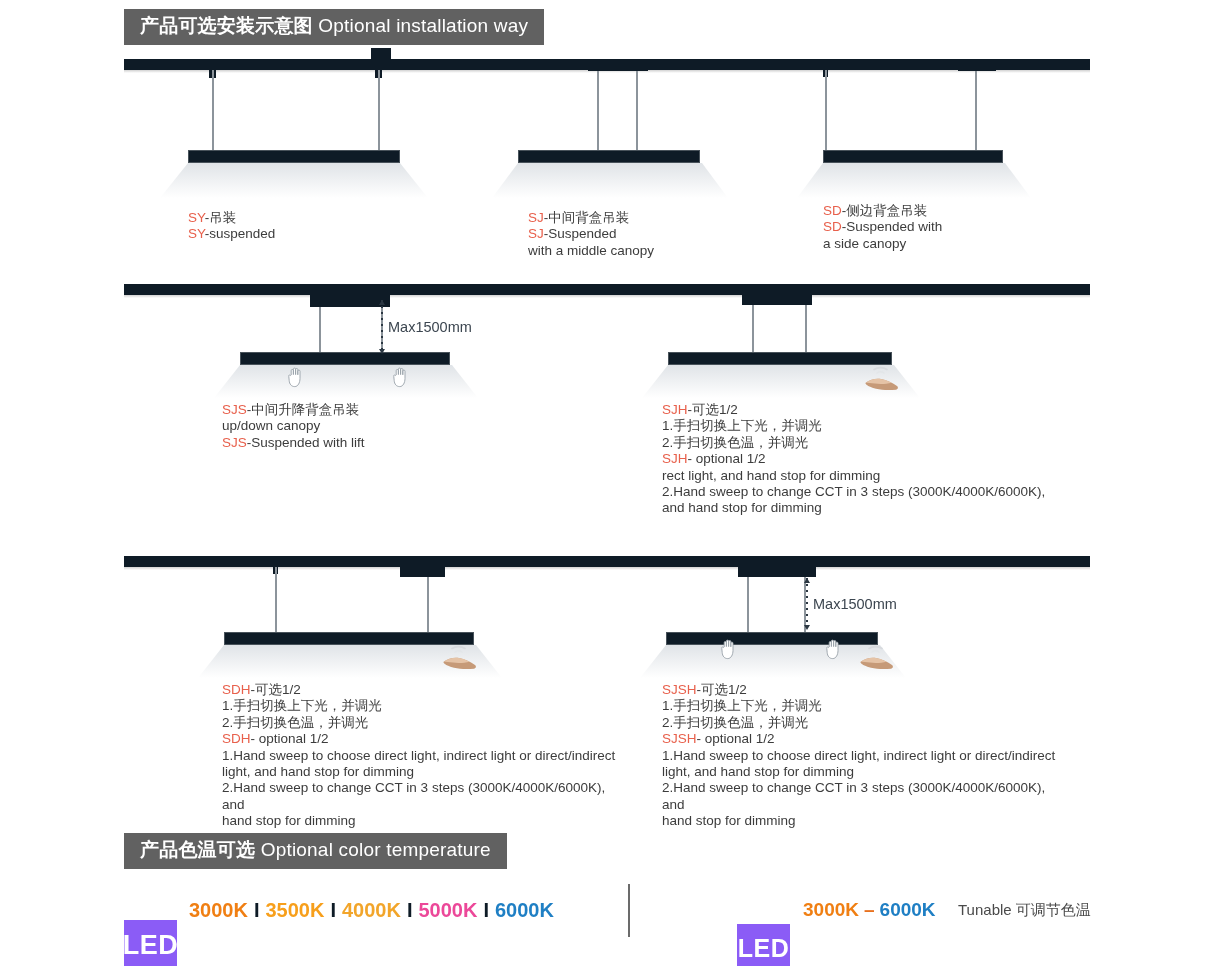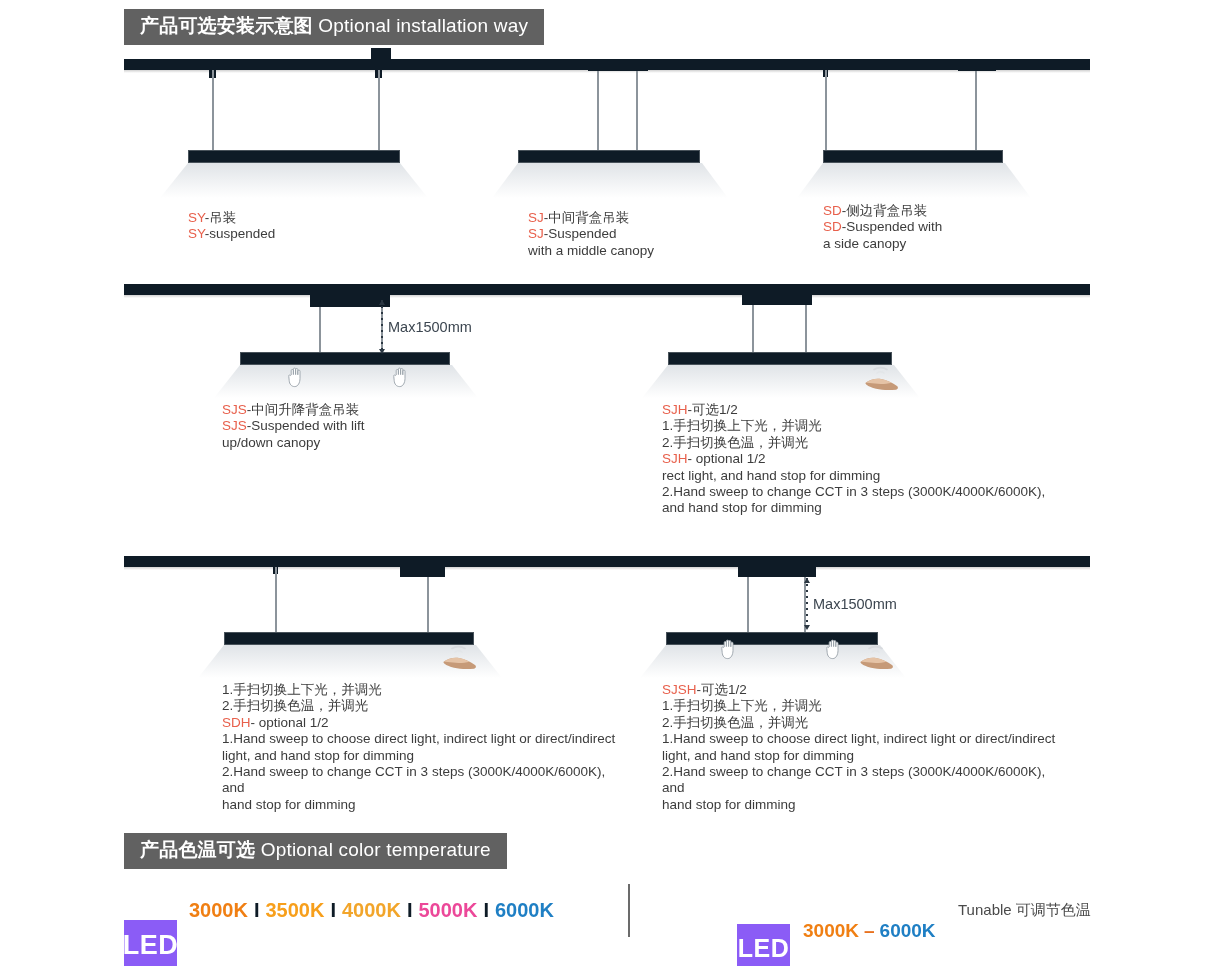--- a/index.html
+++ b/index.html
@@ -134,22 +134,22 @@
 
   <svg class="glove" style="left:288px;top:366px;" viewBox="0 0 16 22">
     <path d="M3.2 9.0 V4.6 a1.1 1.1 0 0 1 2.2 0 V8.6 V3.2 a1.1 1.1 0 0 1 2.2 0 V8.6 V3.6 a1.1 1.1 0 0 1 2.2 0 V8.8 V5.2 a1.1 1.1 0 0 1 2.2 0 V12.4 c0 4.4 -2.0 8.2 -5.3 8.2 c-3.3 0 -5.3 -2.6 -5.5 -6.0 L0.8 10.6 a1.05 1.05 0 0 1 1.8 -1.1 Z" fill="#ffffff" stroke="#97a0a8" stroke-width="0.9" stroke-linejoin="round"></path>
   </svg>
   <svg class="glove" style="left:393px;top:366px;" viewBox="0 0 16 22">
     <path d="M3.2 9.0 V4.6 a1.1 1.1 0 0 1 2.2 0 V8.6 V3.2 a1.1 1.1 0 0 1 2.2 0 V8.6 V3.6 a1.1 1.1 0 0 1 2.2 0 V8.8 V5.2 a1.1 1.1 0 0 1 2.2 0 V12.4 c0 4.4 -2.0 8.2 -5.3 8.2 c-3.3 0 -5.3 -2.6 -5.5 -6.0 L0.8 10.6 a1.05 1.05 0 0 1 1.8 -1.1 Z" fill="#ffffff" stroke="#97a0a8" stroke-width="0.9" stroke-linejoin="round"></path>
   </svg>
 </div>
 <div class="caption" style="left:222px;top:402px;width:300px;">
     <span class="ln"><span class="code">SJS</span>-中间升降背盒吊装</span>
+    <span class="ln">up/down canopy</span>
     <span class="ln"><span class="code">SJS</span>-Suspended with lift</span>
-    <span class="ln">up/down canopy</span>
   </div>
 
 <div>
   <div class="canopy" style="left:742px;top:295px;width:70px;height:10px;"></div>
   <div class="cable" style="left:752px;top:305px;height:49px;"></div>
   <div class="cable" style="left:805px;top:305px;height:49px;"></div>
   <div class="fixture" style="left:668px;top:352px;width:224px;"></div>
   <div class="beam" style="left:642px;top:365px;width:278px;height:33px;clip-path:polygon(26px 0,252px 0,278px 33px,0 33px);"></div>
 
   <svg class="sweephand" style="left:860px;top:366px;" viewBox="0 0 46 26">
@@ -181,20 +181,21 @@
   <div class="beam" style="left:198px;top:645px;width:304px;height:33px;clip-path:polygon(26px 0,278px 0,304px 33px,0 33px);"></div>
 
   <svg class="sweephand" style="left:438px;top:645px;" viewBox="0 0 46 26">
     <path d="M14 3.5 a9 6 0 0 1 13 0" fill="none" stroke="#d7dade" stroke-width="1.6" stroke-linecap="round"></path>
     <path d="M17 7 a5 3.4 0 0 1 7 0" fill="none" stroke="#e2e5e8" stroke-width="1.4" stroke-linecap="round"></path>
     <path d="M6 16.5 c4 -3.2 10 -4.4 15 -3.6 c5 .8 11 3.4 16 7.2 c1.6 1.2 1 3.4 -1 3.6 c-7 .7 -14 .5 -20 -1 c-5 -1.2 -9 -3 -10 -4.4 c-.7 -.9 -.6 -1.4 0 -1.8 Z" fill="#c69a78"></path>
     <path d="M6 16.5 c4 -3.2 10 -4.4 15 -3.6 c3.2 .5 7 1.8 10.6 3.8 c-5 1.2 -11 1.6 -16.6 .9 c-4 -.5 -7.2 -1 -9 -1.1 Z" fill="#e5c3a6"></path>
   </svg>
 </div>
 <div class="caption" style="left:222px;top:682px;width:400px;">
+    <span class="ln"><span class="code">SDH</span>-可选1/2</span>
     <span class="ln">1.手扫切换上下光，并调光</span>
     <span class="ln">2.手扫切换色温，并调光</span>
     <span class="ln"><span class="code">SDH</span>- optional 1/2</span>
     <span class="ln">1.Hand sweep to choose direct light, indirect light or direct/indirect</span>
     <span class="ln">light, and hand stop for dimming</span>
     <span class="ln">2.Hand sweep to change CCT in 3 steps (3000K/4000K/6000K), and</span>
     <span class="ln">hand stop for dimming</span>
   </div>
 
 <div>
@@ -222,20 +223,21 @@
     <path d="M14 3.5 a9 6 0 0 1 13 0" fill="none" stroke="#d7dade" stroke-width="1.6" stroke-linecap="round"></path>
     <path d="M17 7 a5 3.4 0 0 1 7 0" fill="none" stroke="#e2e5e8" stroke-width="1.4" stroke-linecap="round"></path>
     <path d="M6 16.5 c4 -3.2 10 -4.4 15 -3.6 c5 .8 11 3.4 16 7.2 c1.6 1.2 1 3.4 -1 3.6 c-7 .7 -14 .5 -20 -1 c-5 -1.2 -9 -3 -10 -4.4 c-.7 -.9 -.6 -1.4 0 -1.8 Z" fill="#c69a78"></path>
     <path d="M6 16.5 c4 -3.2 10 -4.4 15 -3.6 c3.2 .5 7 1.8 10.6 3.8 c-5 1.2 -11 1.6 -16.6 .9 c-4 -.5 -7.2 -1 -9 -1.1 Z" fill="#e5c3a6"></path>
   </svg>
 </div>
 <div class="caption" style="left:662px;top:682px;width:400px;">
     <span class="ln"><span class="code">SJSH</span>-可选1/2</span>
     <span class="ln">1.手扫切换上下光，并调光</span>
     <span class="ln">2.手扫切换色温，并调光</span>
+    <span class="ln"><span class="code">SJSH</span>- optional 1/2</span>
     <span class="ln">1.Hand sweep to choose direct light, indirect light or direct/indirect</span>
     <span class="ln">light, and hand stop for dimming</span>
     <span class="ln">2.Hand sweep to change CCT in 3 steps (3000K/4000K/6000K), and</span>
     <span class="ln">hand stop for dimming</span>
   </div>
 
 <div class="section-bar" style="left:124px;top:833px;">
   <span class="cn">产品色温可选</span>
   <span class="en">Optional color temperature</span>
 </div>
@@ -253,14 +255,14 @@
     <span class="k" style="color: #ec4899;">5000K</span>
     <span class="sep">I</span>
     <span class="k" style="color: rgb(31, 127, 196);">6000K</span>
   </div>
 
 <div class="divider" style="left:628px;top:884px;height:53px;"></div>
 
 <div class="led-badge" style="left:737px;top:888px;width:53px;height:48px;">
   <span style="font-size:25px;">LED</span>
 </div>
-<div class="range" style="left:803px;top:899px;font-size:19px;margin-top:21px;"><span style="color: rgb(240, 127, 19);">3000K</span><span class="dash">–</span><span style="color: rgb(31, 127, 196);">6000K</span></div>
+<div class="range" style="left:803px;top:899px;font-size:19px;"><span style="color: rgb(240, 127, 19);">3000K</span><span class="dash">–</span><span style="color: rgb(31, 127, 196);">6000K</span></div>
 <div class="tunable" style="left:958px;top:901px;">Tunable 可调节色温</div>
 
 </body></html>

